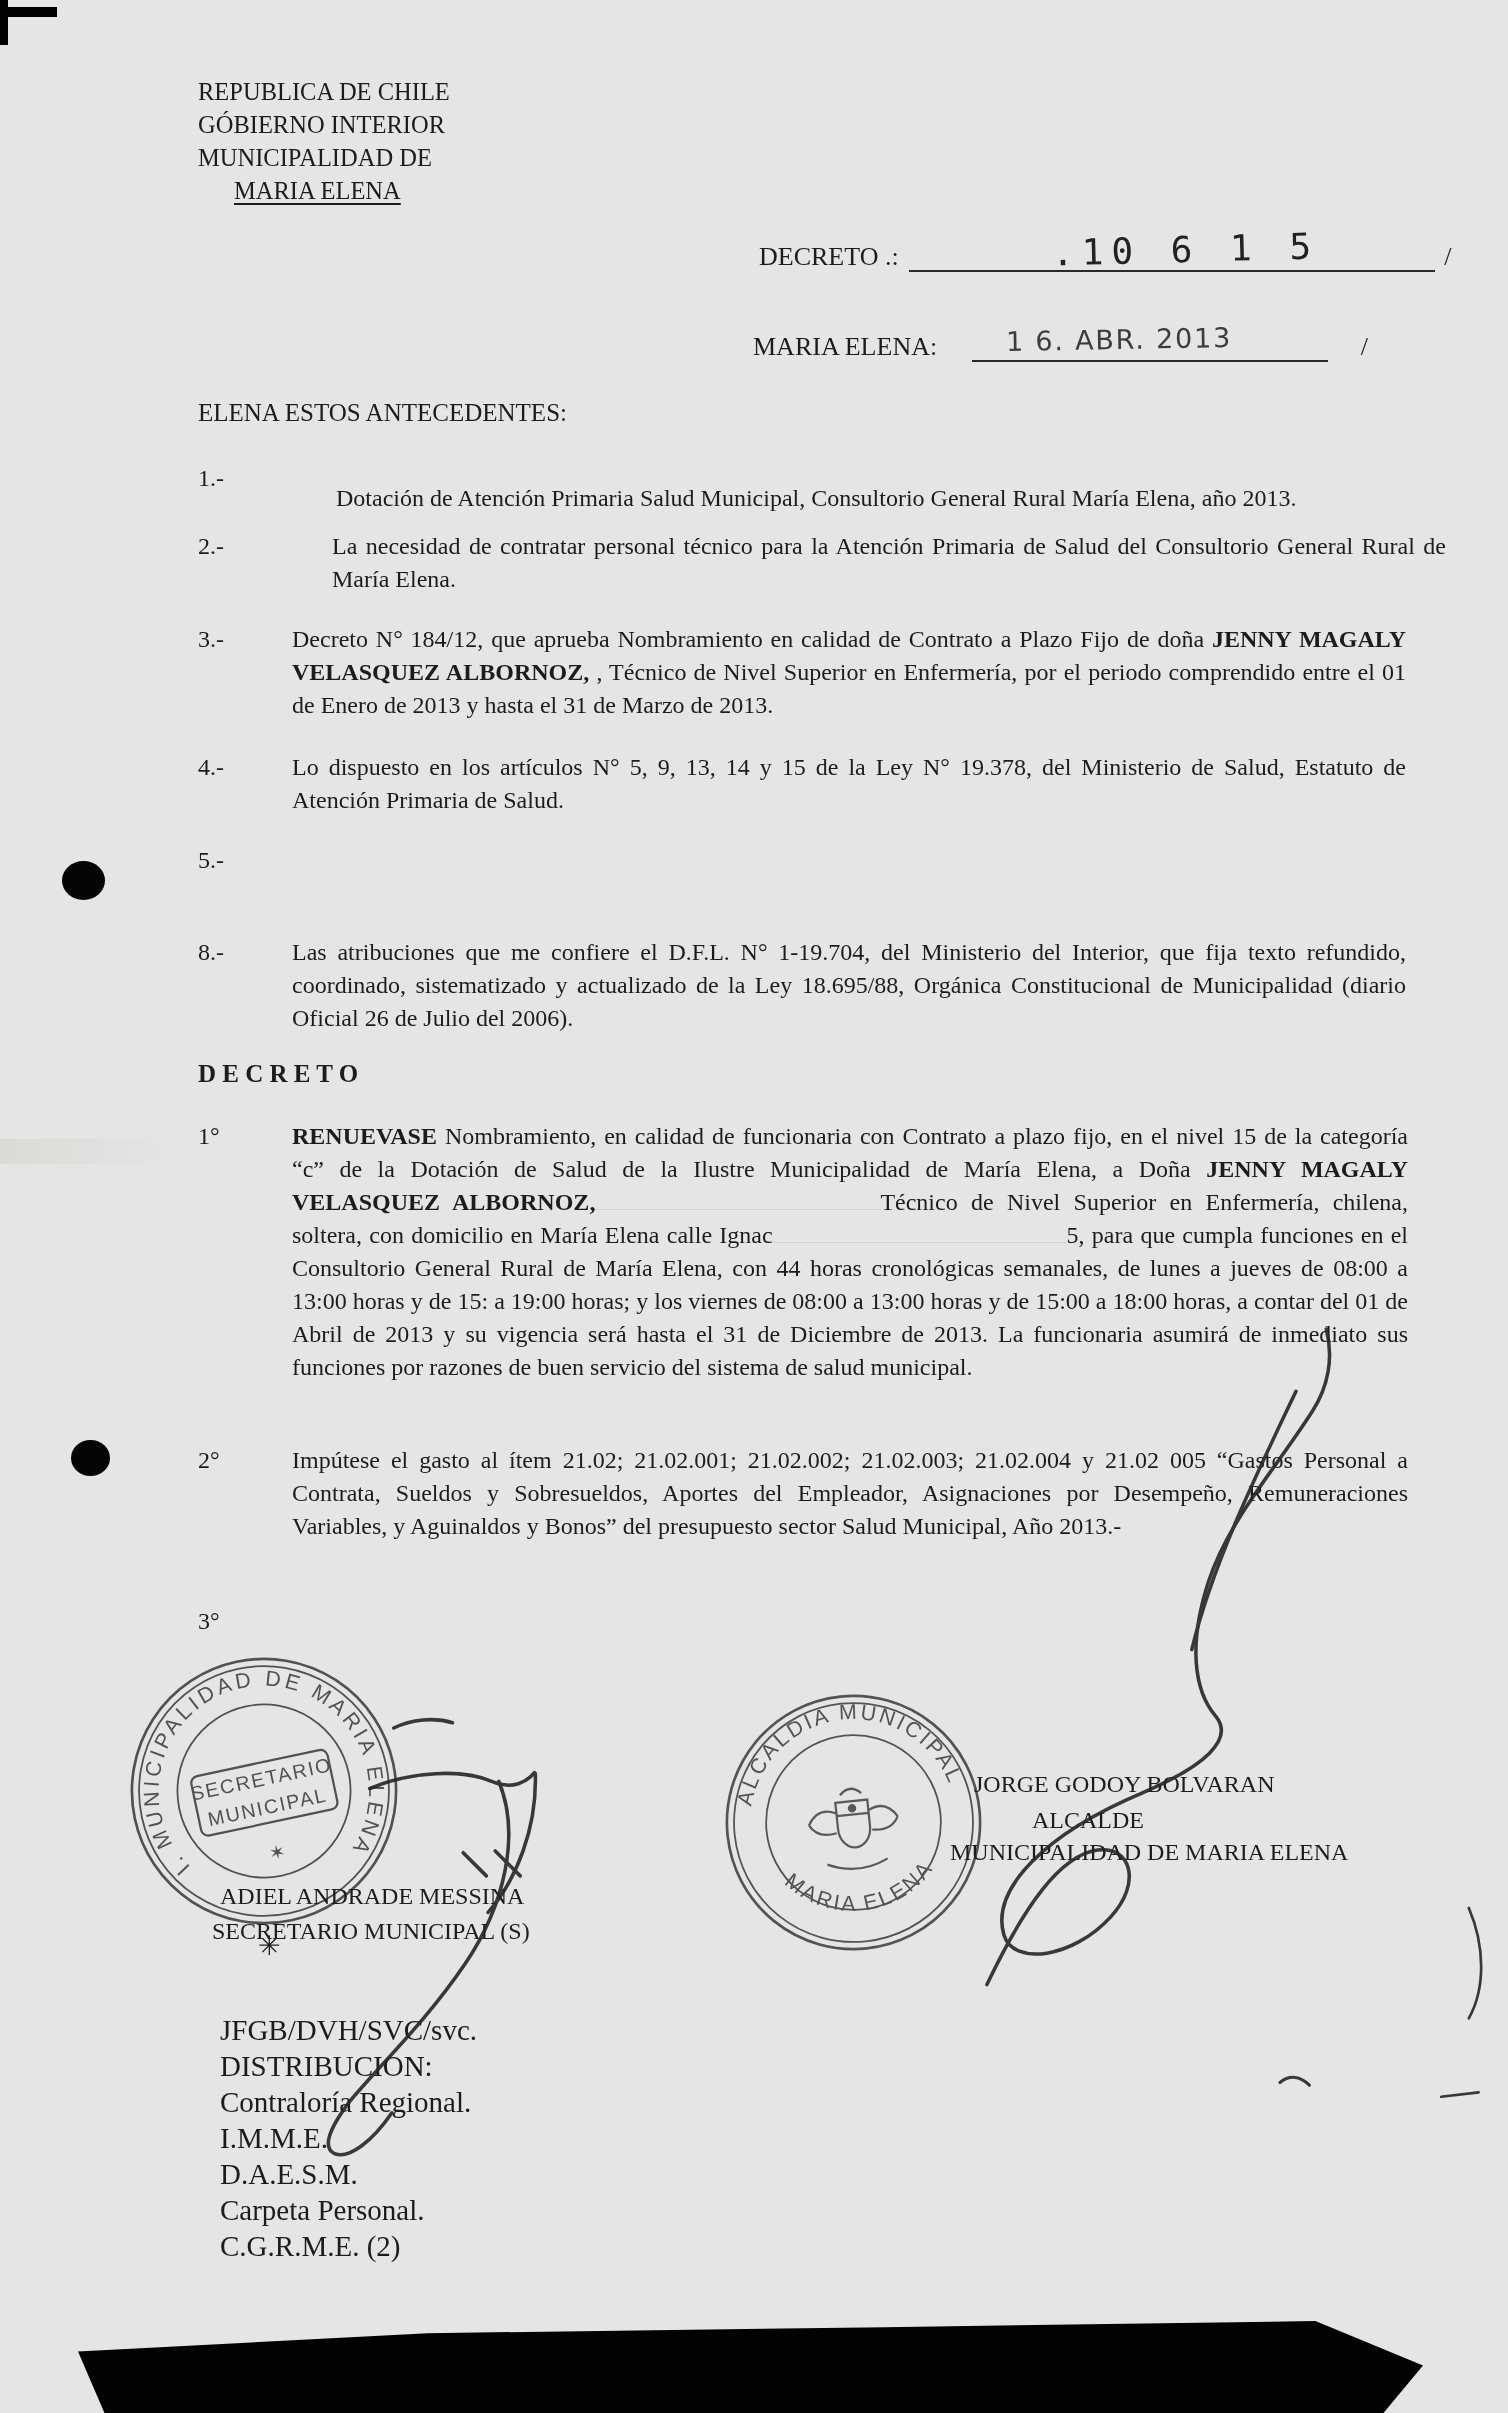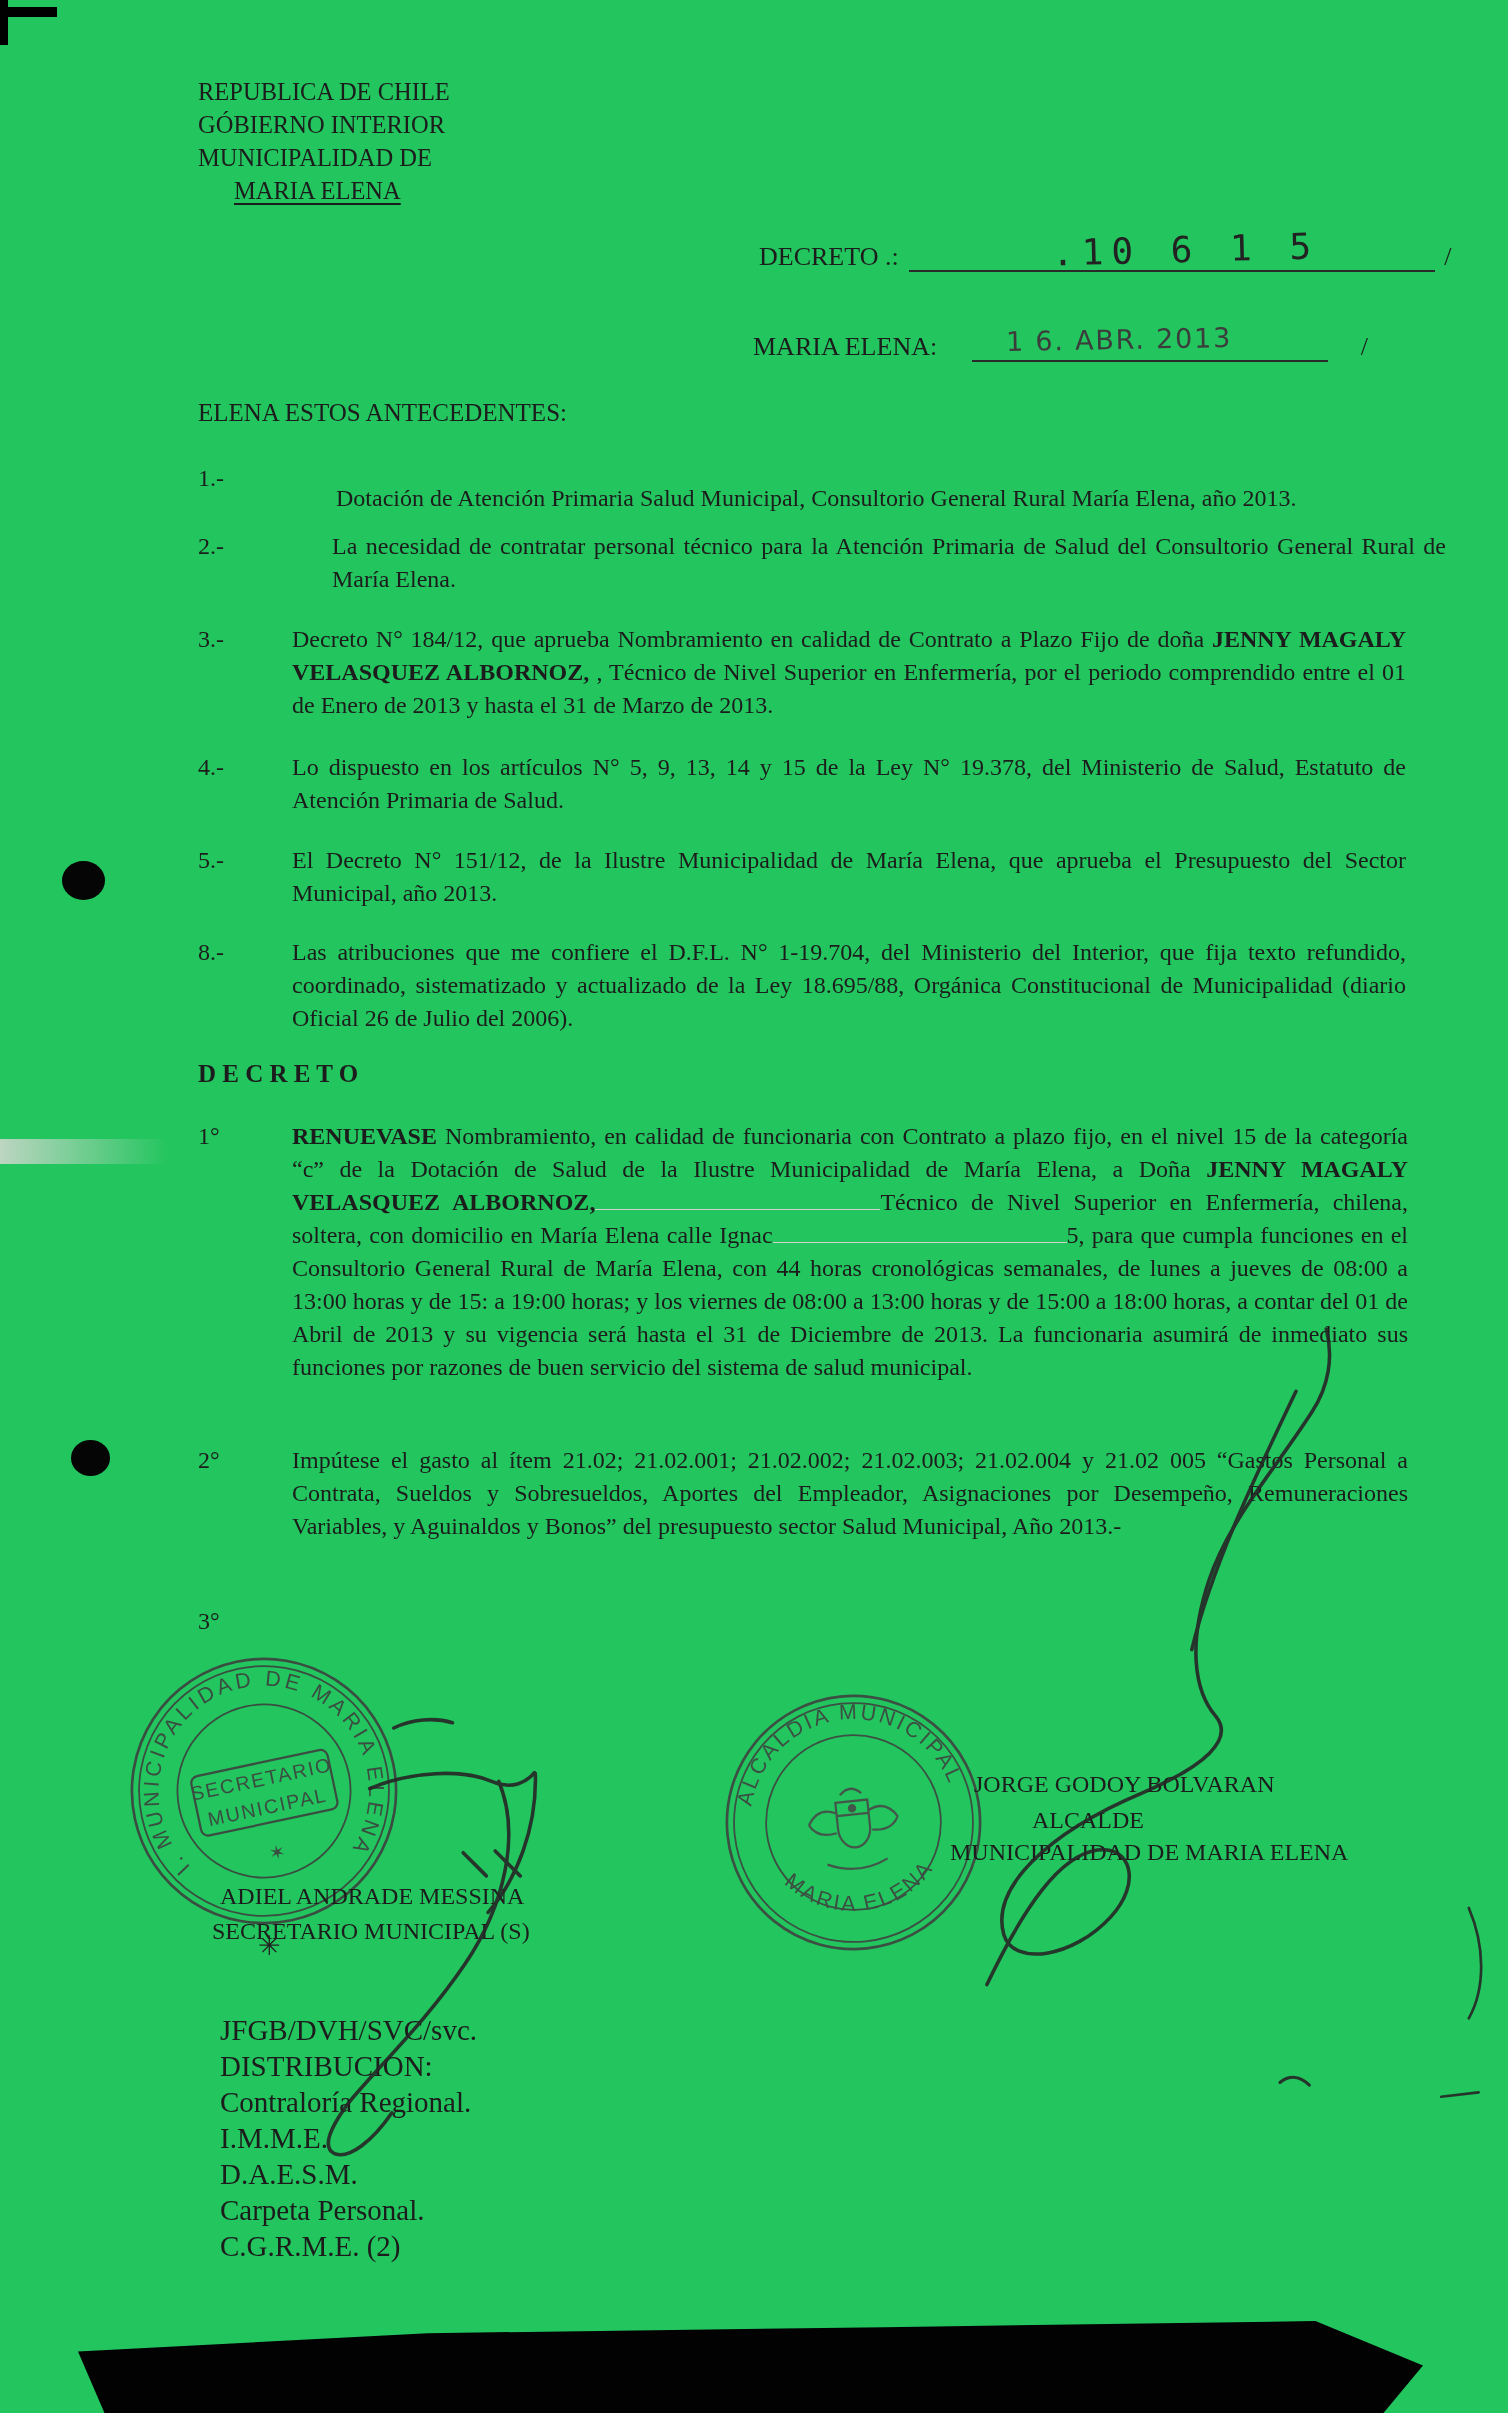--- a/index.html
+++ b/index.html
@@ -1,19 +1,19 @@
 <!DOCTYPE html>
 <html style="font-size:14.3px"><head>
 <meta charset="utf-8">
 <style>
   html,body{margin:0;padding:0;background:#ffffff;}
   .page{
     position:relative;
     width:1508px;height:2413px;
-    background:#22c55e;
+    background:#e5e5e5;
     overflow:hidden;
     font-family:"Liberation Serif", serif;
     color:#1c1c1c;
   }
   
   .letterhead{position:absolute;left:198px;top:75px;font-size:24.5px;line-height:33px;}
   .letterhead .lh-line4{margin-left:36px;text-decoration:underline;text-underline-offset:3.6px;}
   
   .hdr-row{position:absolute;display:flex;align-items:flex-end;font-size:26px;}
   .hdr-row .sign-line{position:relative;border-bottom:2.2px solid #2a2a2a;height:37px;margin-left:10.7px;}
@@ -95,21 +95,20 @@
   <div class="item-num" style="top:530px;">2.-</div>
   <div class="item-txt" style="top:530px;margin-left:40px;"><span>La necesidad de contratar personal técnico para la Atención Primaria de Salud del Consultorio General Rural de María Elena.</span></div>
 
   <div class="item-num" style="top:623px;">3.-</div>
   <div class="item-txt" style="top:623px;"><span>Decreto N° 184/12, que aprueba Nombramiento en calidad de Contrato a Plazo Fijo de doña </span><b>JENNY MAGALY VELASQUEZ ALBORNOZ,</b><span> , Técnico de Nivel Superior en  Enfermería, por el periodo comprendido entre el 01 de Enero de 2013 y hasta el 31 de Marzo de 2013.</span></div>
 
   <div class="item-num" style="top:751px;">4.-</div>
   <div class="item-txt" style="top:751px;"><span>Lo dispuesto en los artículos N° 5, 9, 13, 14 y 15 de la Ley N° 19.378, del Ministerio de Salud, Estatuto de Atención Primaria de Salud.</span></div>
 
   <div class="item-num" style="top:844px;">5.-</div>
-  <div class="item-txt" style="top:844px;"><span>El Decreto N° 151/12, de la Ilustre Municipalidad de María Elena, que aprueba el Presupuesto del Sector Municipal, año 2013.</span></div>
 
   <div class="item-num" style="top:936px;">8.-</div>
   <div class="item-txt" style="top:936px;"><span>Las atribuciones que me confiere el D.F.L. N° 1-19.704, del Ministerio del Interior, que fija texto refundido, coordinado, sistematizado y actualizado de la Ley 18.695/88, Orgánica Constitucional de Municipalidad (diario Oficial 26 de Julio del 2006).</span></div>
 
   <div class="decreto-heading">D E C R E T O</div>
 
   <div class="item-num" style="top:1120px;">1°</div>
   <div class="item-txt" style="top:1120px;width:1116px;"><b>RENUEVASE</b><span> Nombramiento, en calidad de funcionaria con Contrato a plazo fijo,  en el nivel 15 de la categoría “c” de la Dotación de Salud de la Ilustre Municipalidad de María Elena,  a Doña </span><b>JENNY MAGALY VELASQUEZ ALBORNOZ,</b><span class="redact-gap" style="width:285px;"></span><span>Técnico de Nivel Superior en Enfermería,  chilena, soltera, con domicilio en María Elena calle Ignac</span><span class="redact-gap" style="width:294px;"></span><span>5, para que cumpla funciones en el Consultorio General Rural de María Elena, con 44 horas cronológicas semanales, de lunes a jueves de 08:00 a 13:00 horas y de 15: a 19:00 horas; y los viernes de 08:00 a 13:00 horas y de 15:00 a 18:00 horas, a contar del 01 de Abril de 2013 y su vigencia será hasta el 31 de Diciembre de 2013.  La funcionaria asumirá de inmediato sus funciones por razones de buen servicio del sistema de salud municipal.</span></div>
 
   <div class="item-num" style="top:1444px;">2°</div>

